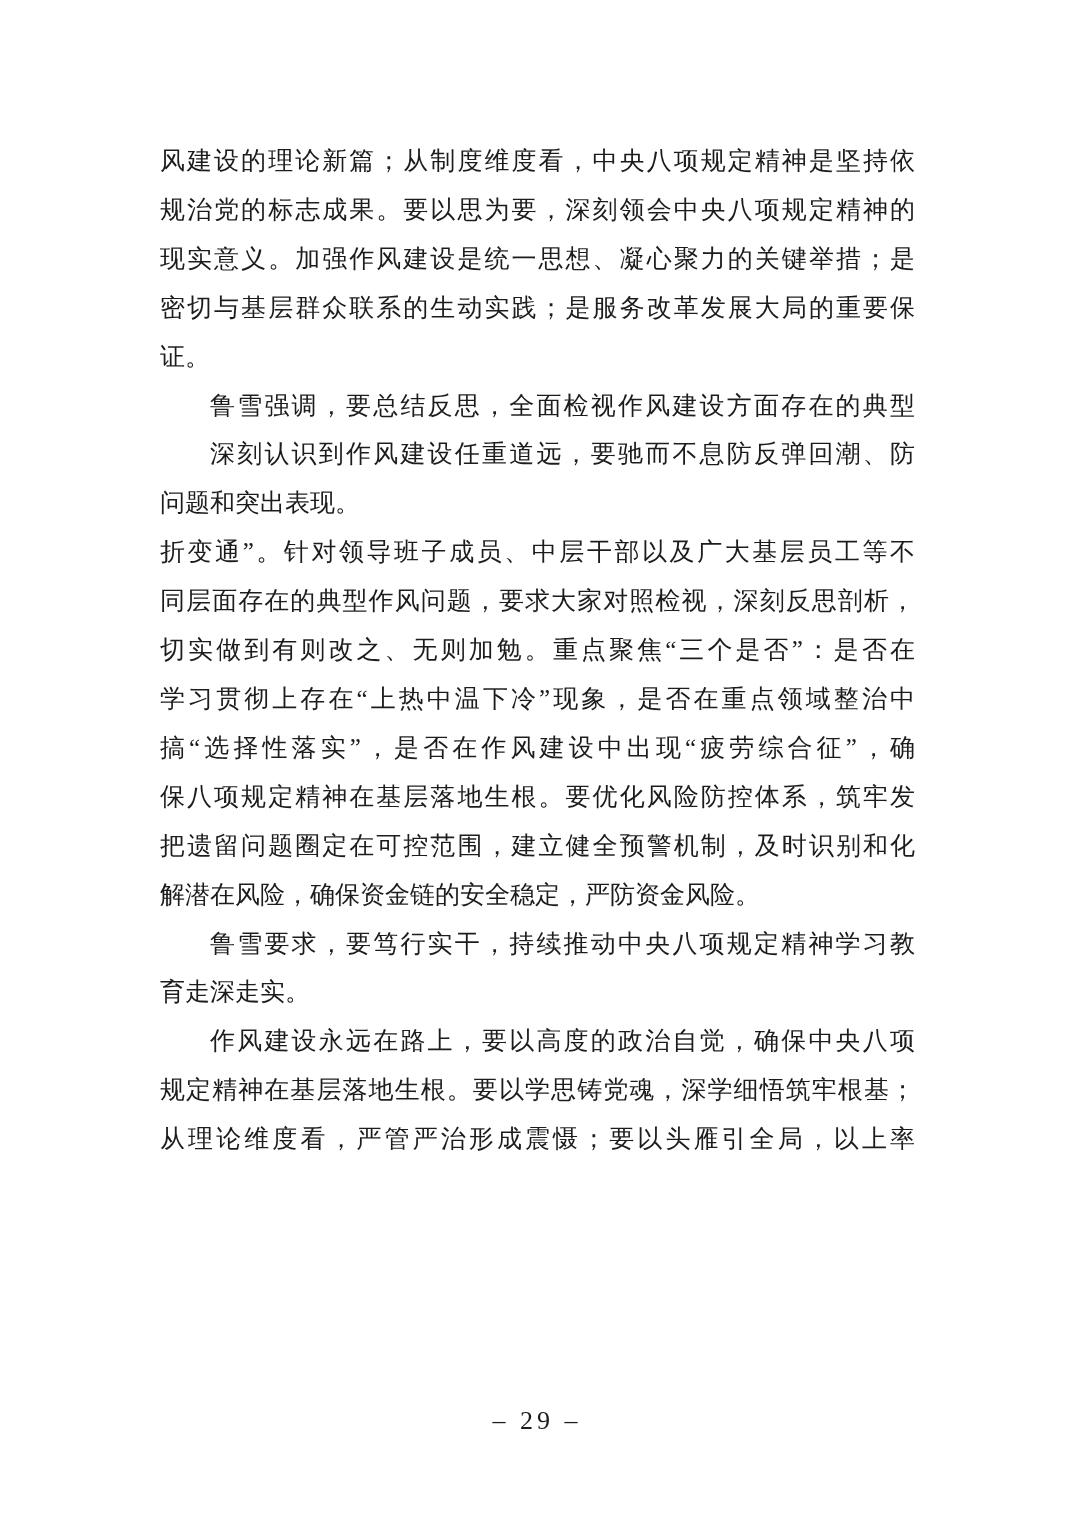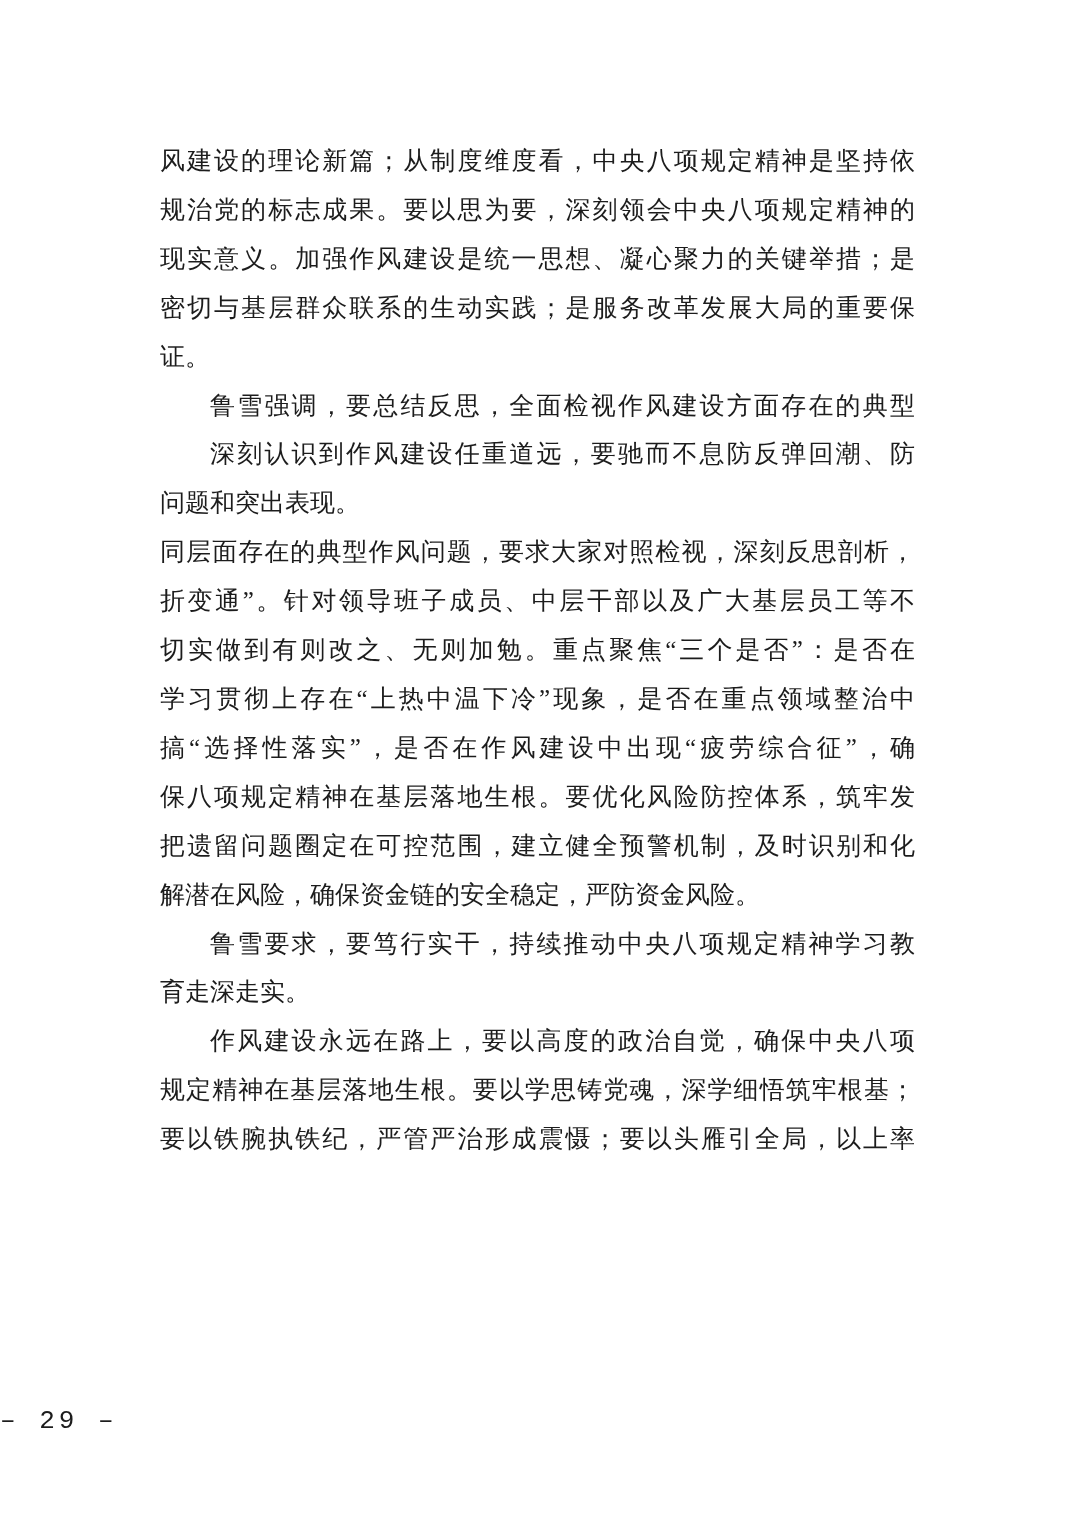--- a/index.html
+++ b/index.html
@@ -36,47 +36,48 @@
     }
     .line.para-end {
       text-align: left;
       text-align-last: left;
     }
     .footer {
       position: absolute;
       left: 0;
       right: 0;
       top: 1406px;
+      text-align: center;
       font-size: 26px;
       letter-spacing: 4px;
       color: #1c1c1c;
-      font-family: Liberation Mono, monospace;
+      font-family: Liberation Serif, serif;
     }
   </style>
 </head>
 <body>
 
 <div class="page">
   <div class="body-text">
       <div class="line">风建设的理论新篇；从制度维度看，中央八项规定精神是坚持依</div>
       <div class="line">规治党的标志成果。要以思为要，深刻领会中央八项规定精神的</div>
       <div class="line">现实意义。加强作风建设是统一思想、凝心聚力的关键举措；是</div>
       <div class="line">密切与基层群众联系的生动实践；是服务改革发展大局的重要保</div>
       <div class="line para-end">证。</div>
       <div class="line indent">鲁雪强调，要总结反思，全面检视作风建设方面存在的典型</div>
       <div class="line indent">深刻认识到作风建设任重道远，要驰而不息防反弹回潮、防</div>
       <div class="line para-end">问题和突出表现。</div>
+      <div class="line">折变通”。针对领导班子成员、中层干部以及广大基层员工等不</div>
       <div class="line">同层面存在的典型作风问题，要求大家对照检视，深刻反思剖析，</div>
-      <div class="line">折变通”。针对领导班子成员、中层干部以及广大基层员工等不</div>
       <div class="line">切实做到有则改之、无则加勉。重点聚焦“三个是否”：是否在</div>
       <div class="line">学习贯彻上存在“上热中温下冷”现象，是否在重点领域整治中</div>
       <div class="line">搞“选择性落实”，是否在作风建设中出现“疲劳综合征”，确</div>
       <div class="line">保八项规定精神在基层落地生根。要优化风险防控体系，筑牢发</div>
       <div class="line">把遗留问题圈定在可控范围，建立健全预警机制，及时识别和化</div>
       <div class="line para-end">解潜在风险，确保资金链的安全稳定，严防资金风险。</div>
       <div class="line indent">鲁雪要求，要笃行实干，持续推动中央八项规定精神学习教</div>
       <div class="line para-end">育走深走实。</div>
       <div class="line indent">作风建设永远在路上，要以高度的政治自觉，确保中央八项</div>
       <div class="line">规定精神在基层落地生根。要以学思铸党魂，深学细悟筑牢根基；</div>
-      <div class="line">要以铁腕执铁纪，严管严治形成震慑；要以头雁引全局，以上率</div>
+      <div class="line">从理论维度看，严管严治形成震慑；要以头雁引全局，以上率</div>
     </div>
   <div class="footer">– 29 –</div>
 </div>
 
 </body></html>

